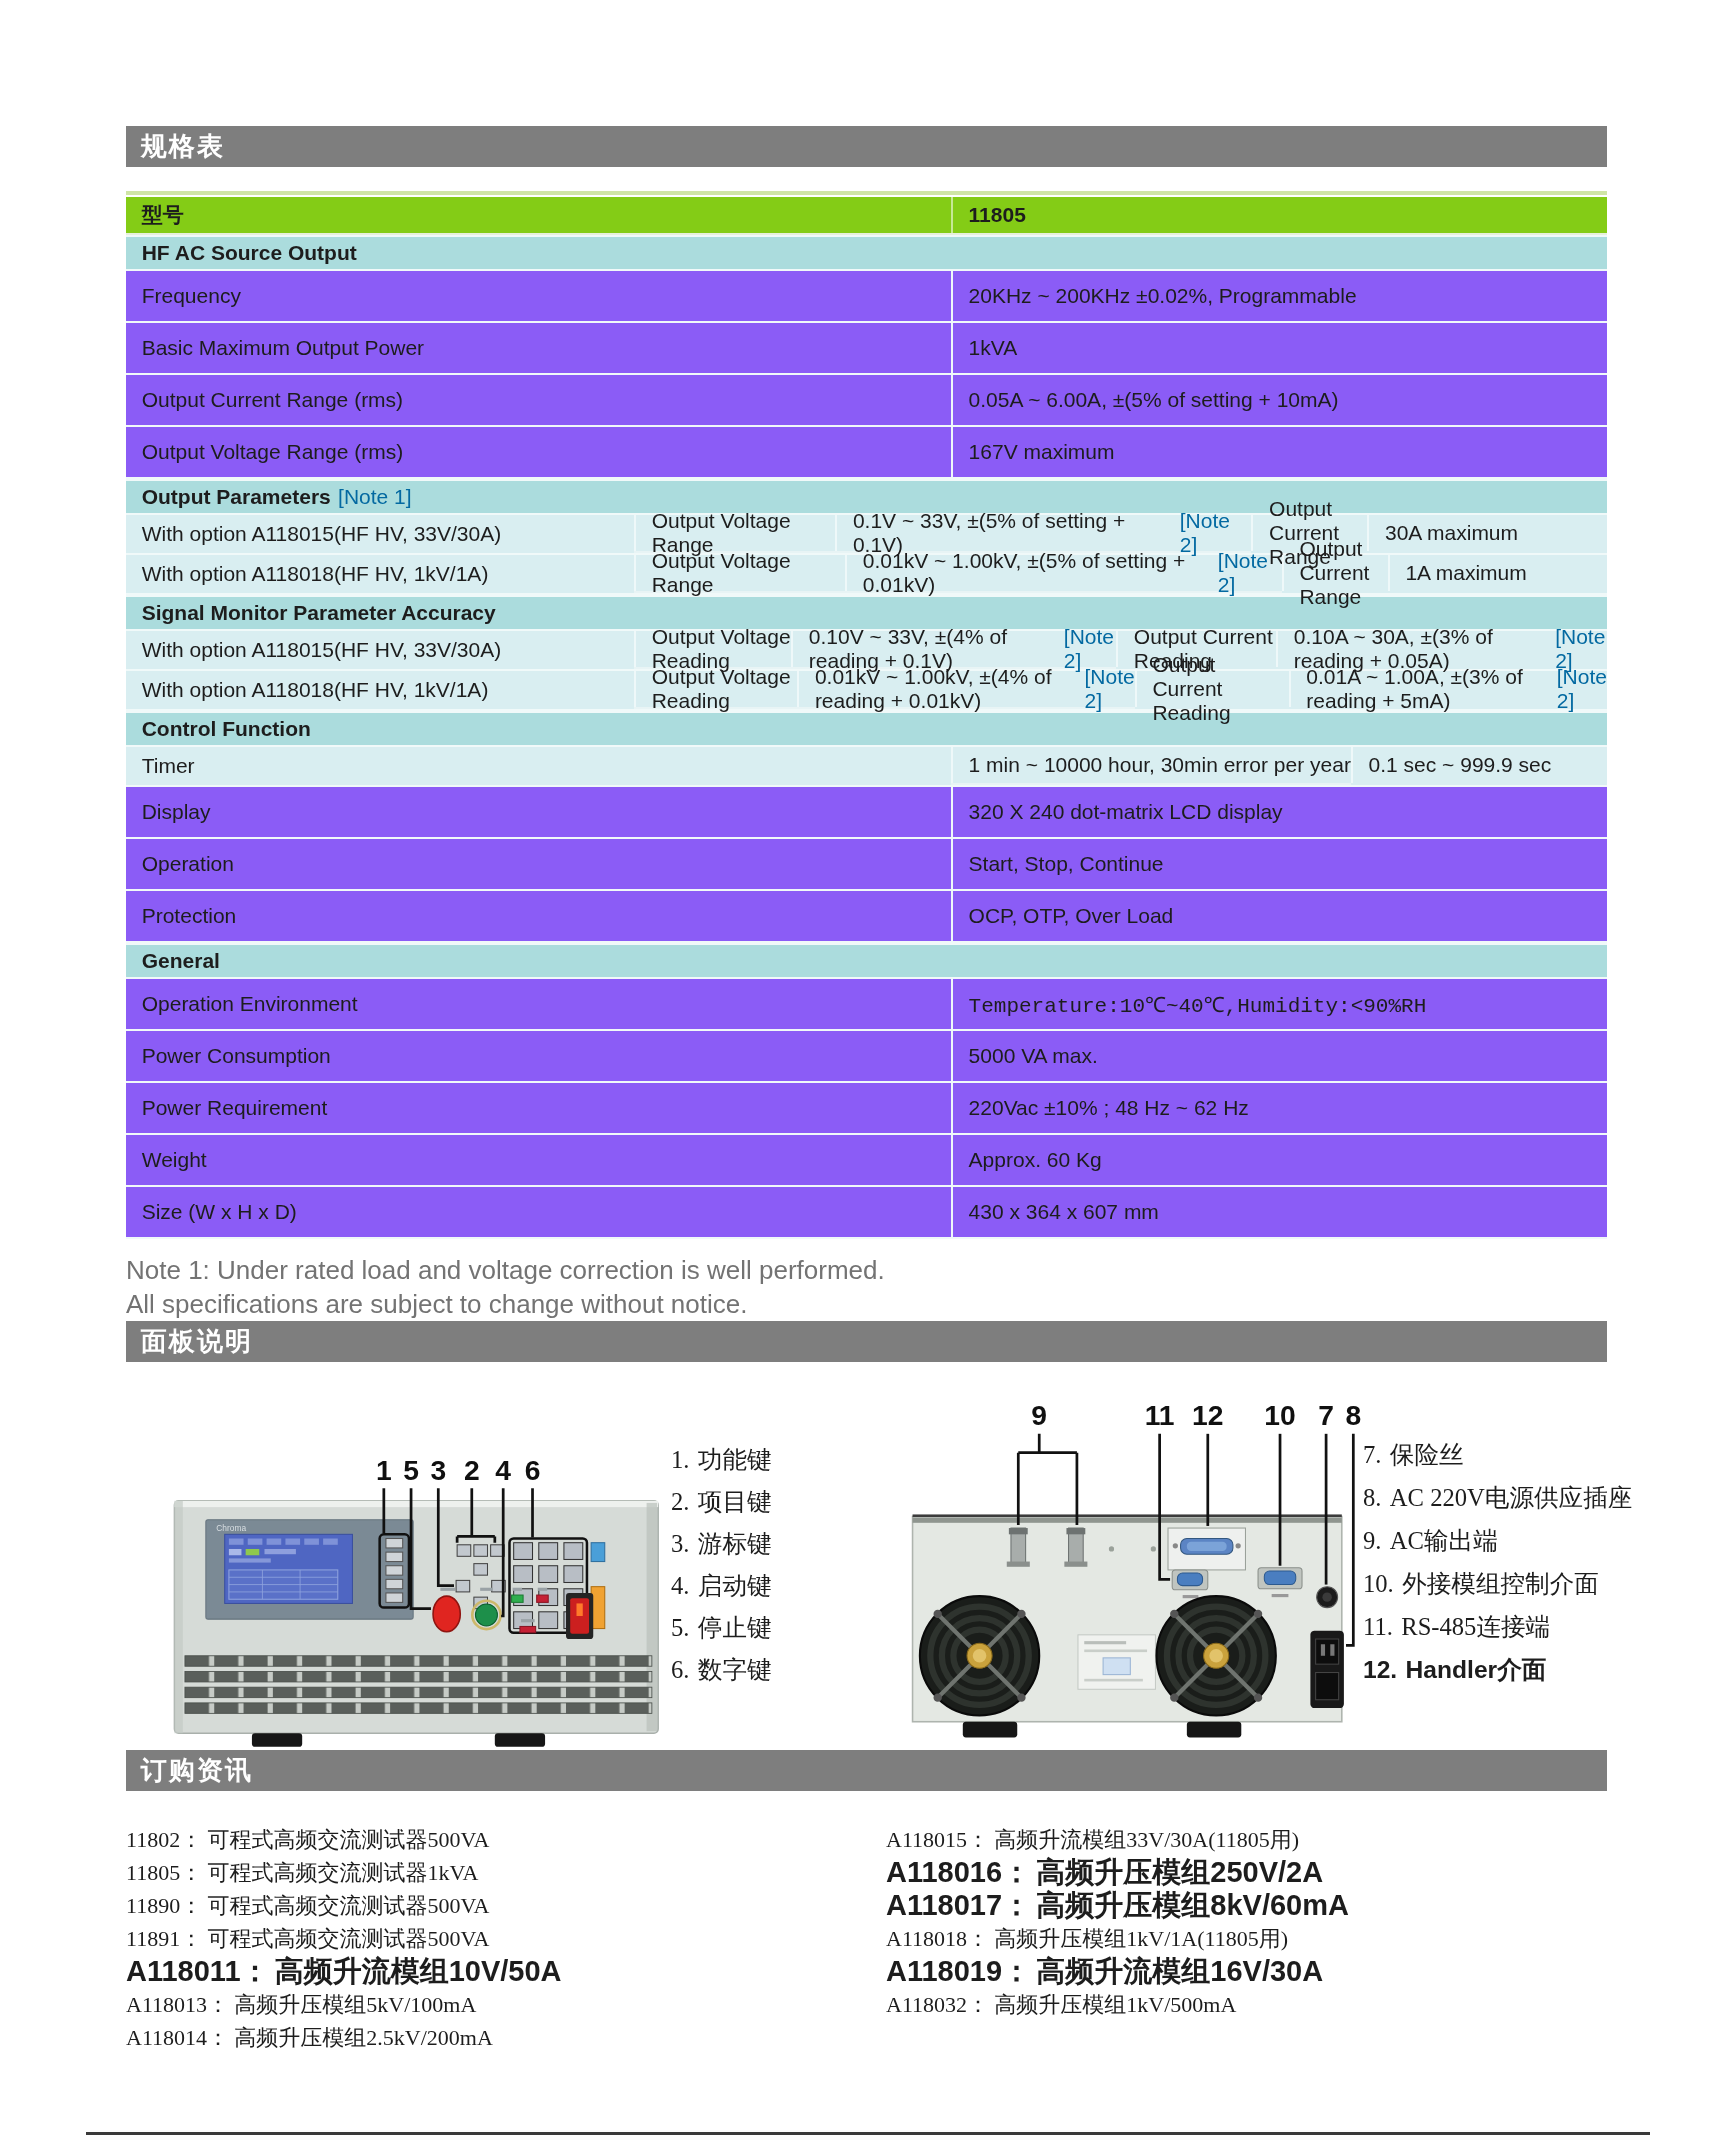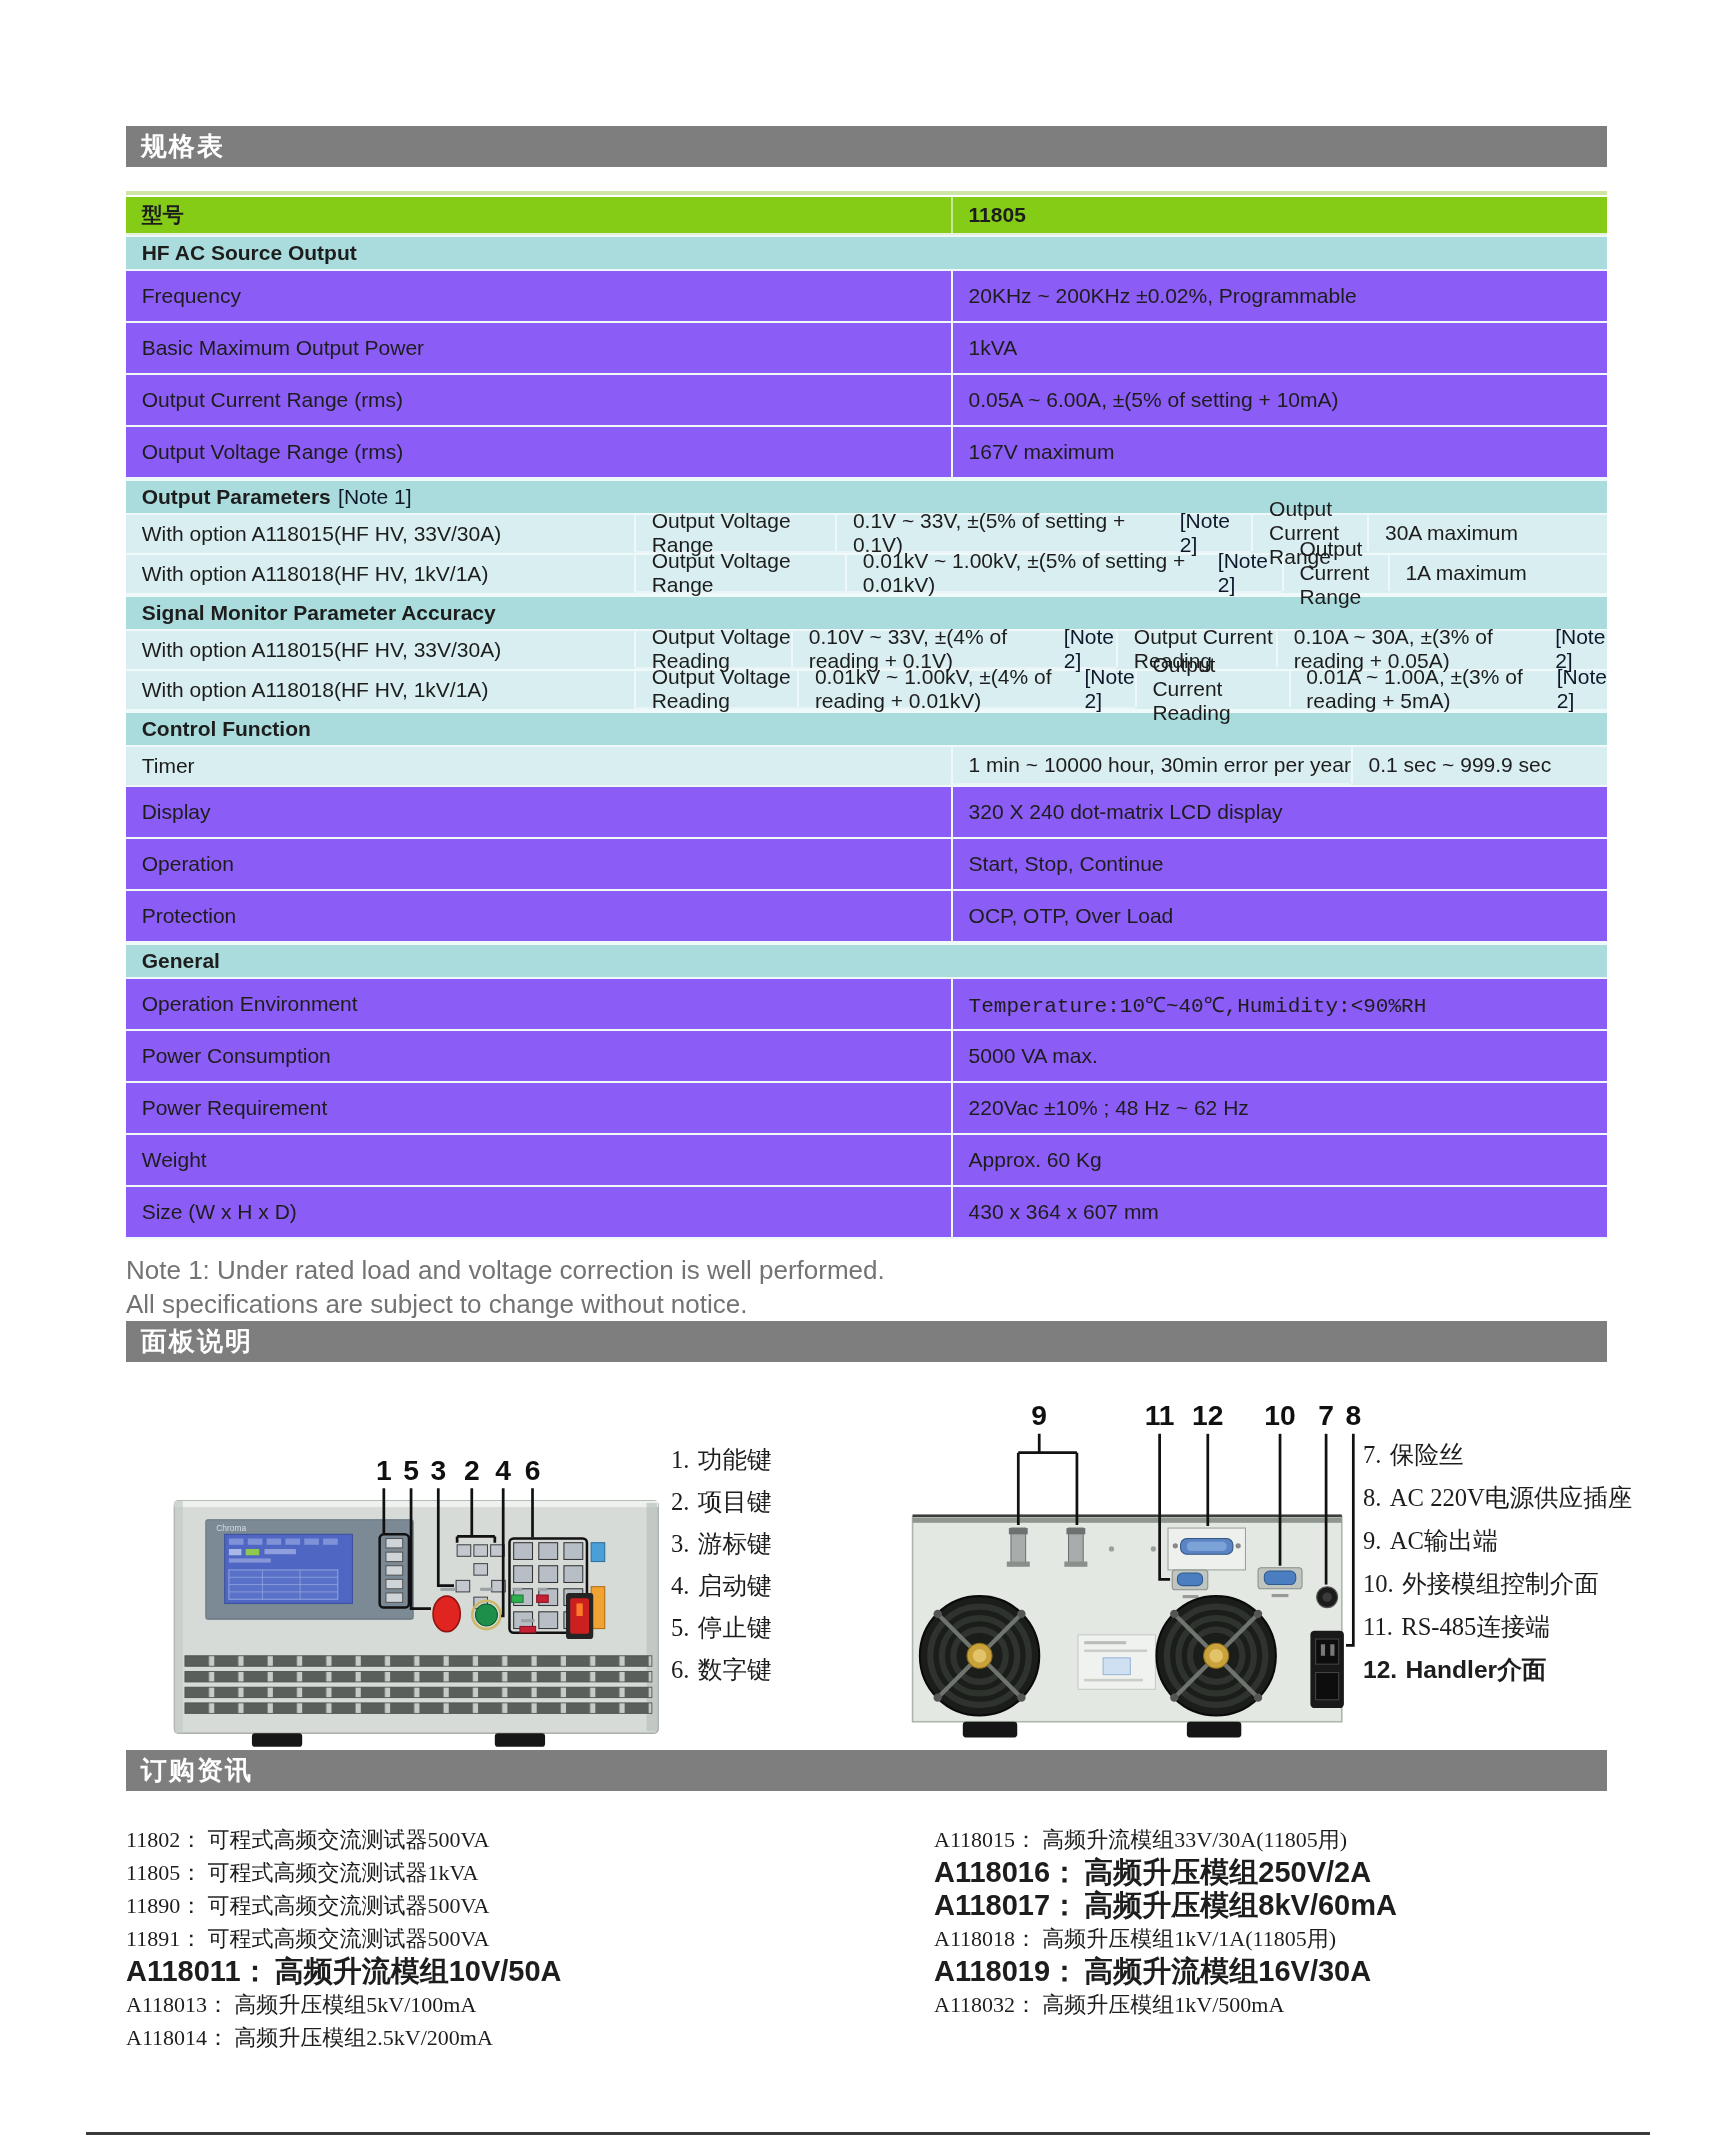--- a/index.html
+++ b/index.html
@@ -27,42 +27,42 @@
   .tr.section{height:36px;background:#abdcdd;border-top:2.6px solid #f0f9f9;border-bottom:2.6px solid #f0f9f9;
               align-items:center;padding-left:15.7px;font-weight:700;}
   .tr.data{height:52px;background:#8b5cf6;border-bottom:2.1px solid #f0f9f9;}
   .tr.group{background:#d9eef1;border-bottom:2.1px solid #f0f9f9;}
   .gcol{width:65.7%;display:flex;}
   .subrow{display:flex;height:36px;}
   .subrow.first{border-bottom:2.1px solid #e8f4f5;}
   .c-sub{width:32.6%;border-left:2.1px solid #eef8f9;}
   .c-val2{width:67.4%;border-left:2.1px solid #eef8f9;}
   .c-full{width:100%;border-left:2.1px solid #eef8f9;}
-  .note{color:#0f172a;margin-left:7.3px;font-weight:400;}
+  .note{color:#0369a1;margin-left:7.3px;font-weight:400;}
   .mono{font-family:"Liberation Mono","DejaVu Sans Mono",monospace;font-size:21px;}
 
   
   .notes{margin-top:13.6px;font-size:26px;line-height:34px;color:#737373;}
 
   
   .bar2{margin-top:0;}
   .figures{margin-top:9.4px;height:379px;display:flex;overflow:visible;}
   .figures>*{flex:none;}
   .fig-front svg,.fig-rear svg{display:block;}
   .pl{padding-top:68px;width:168px;font-family:"Liberation Serif","DejaVu Serif",serif;
       font-size:24.6px;line-height:42px;white-space:nowrap;}
   .pl.rear{width:346px;padding-top:62px;line-height:43px;}
   .pl-n{margin-right:8.4px;}
   .pl-item.bold{font-family:"Liberation Sans","DejaVu Sans",sans-serif;font-weight:700;}
   .co{font:700 27px "Liberation Sans",sans-serif;fill:#101010;text-anchor:middle;}
   .coline{stroke:#111111;stroke-width:2.6;fill:none;}
 
   
   .order{margin-top:32px;display:flex;font-family:"Liberation Serif","DejaVu Serif",serif;
-         font-size:22px;gap:48px;}
+         font-size:22px;}
   .order-col{display:flex;flex-direction:column;}
   .order-col.left{width:760px;}
   .order-item{height:33px;display:flex;align-items:center;white-space:nowrap;}
   .order-item.bold{font-weight:700;font-family:"Liberation Sans","DejaVu Sans",sans-serif;font-size:29px;}
   .oi-code{margin-right:5.2px;}
 
   .bottom-rule{position:absolute;left:86px;top:2132px;width:1564px;height:2.6px;background:#3a3a3a;}
 </style>
 </head>
 <body>

